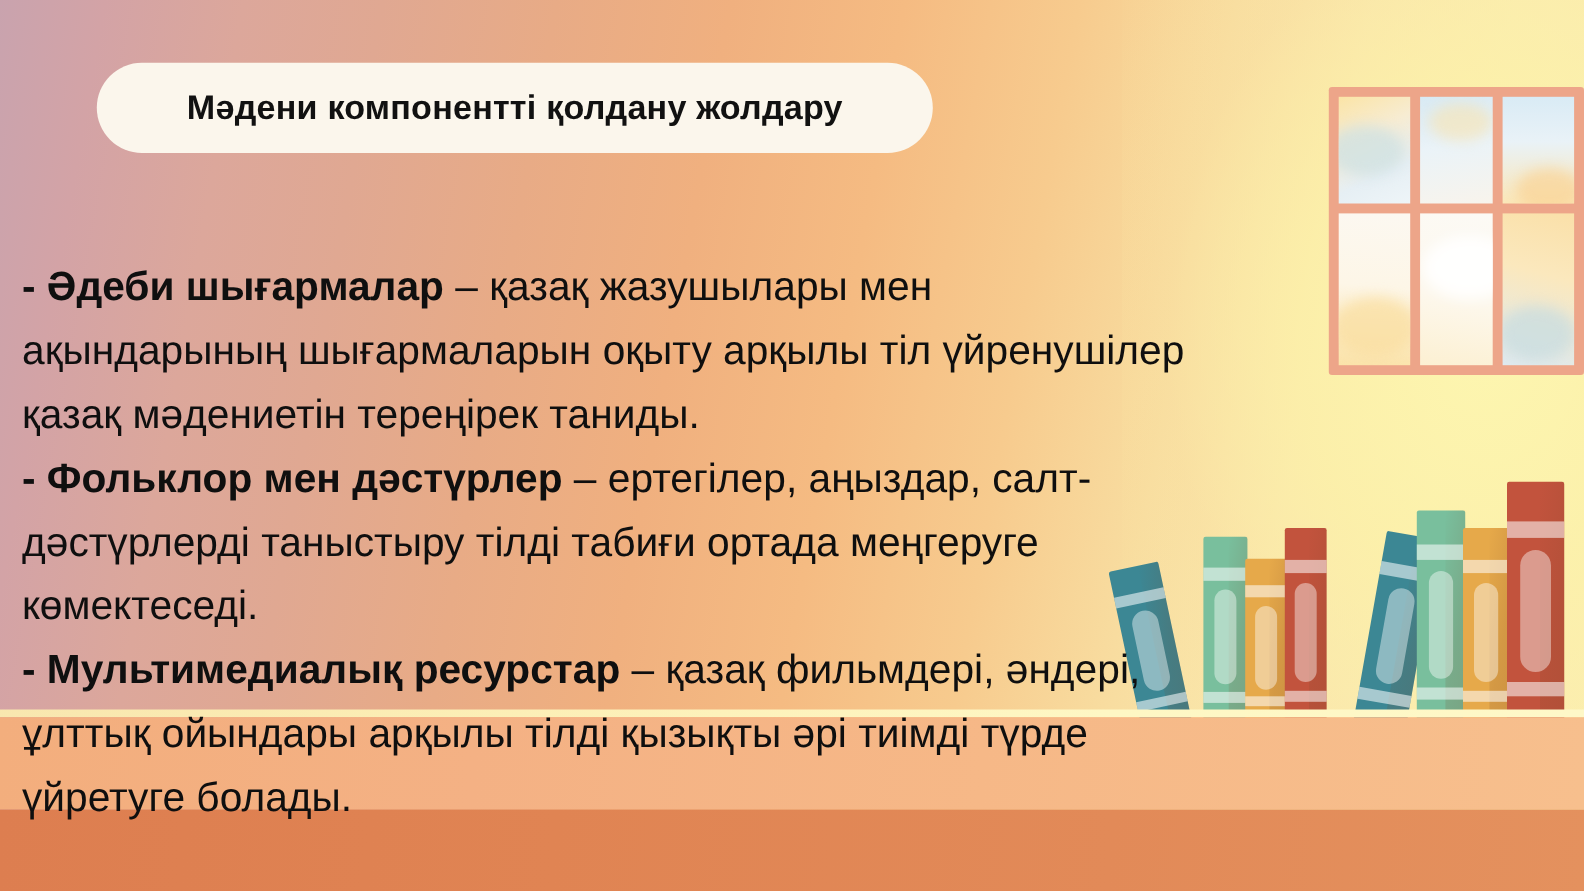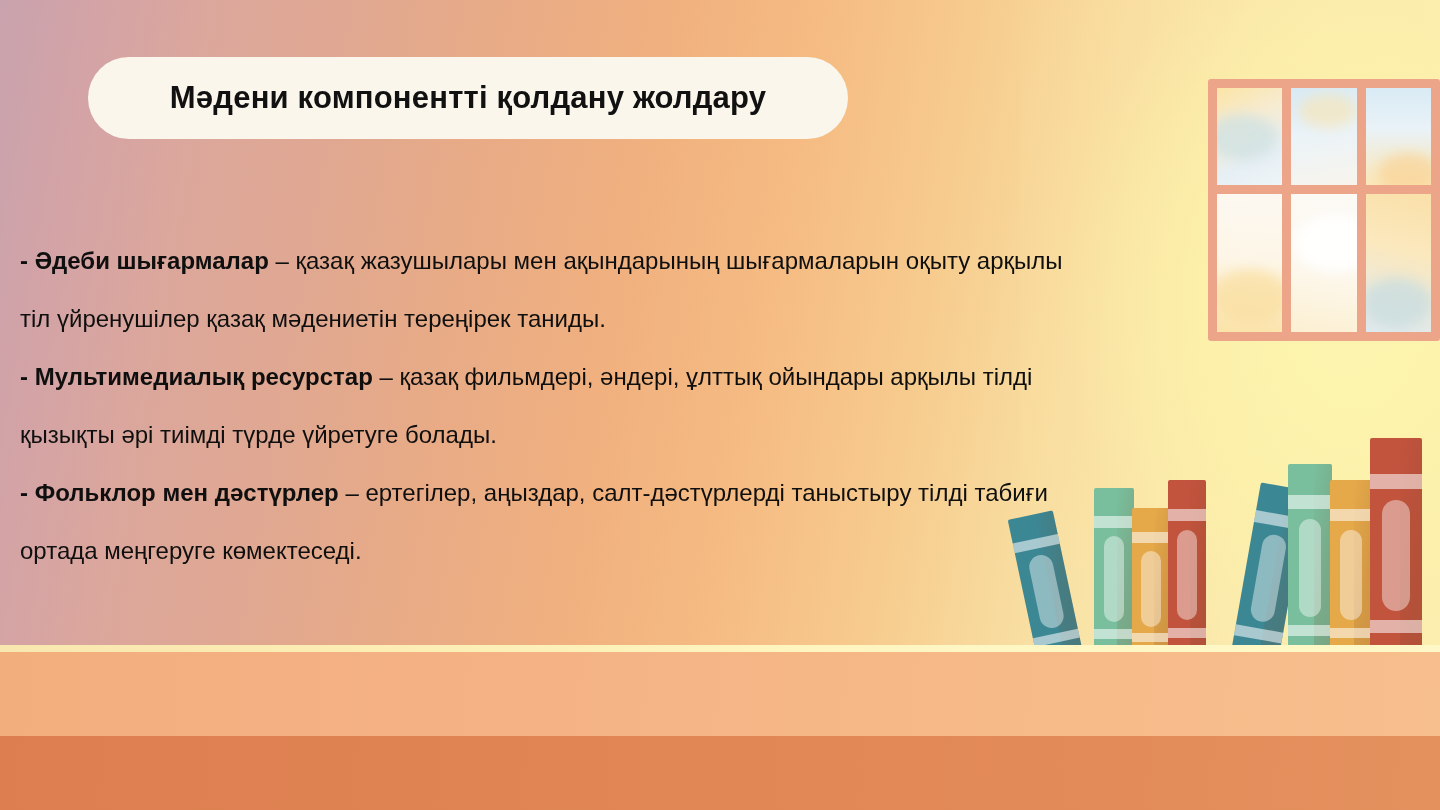--- a/index.html
+++ b/index.html
@@ -175,21 +175,21 @@
 
   
   .body-text {
     position: absolute;
     left: 20px;
     top: 232px;
     width: 1060px;
     z-index: 5;
   }
   .para {
-    font-size: 24px;
+    font-size: 37px;
     color: #0f0f0f;
     line-height: 58px;
     margin: 0;
     text-align: left;
   }
   .para b { font-weight: bold; }
 </style>
 </head>
 <body>
 
@@ -262,17 +262,17 @@
   <div class="shelf-top-line"></div>
   <div class="shelf-face"></div>
   <div class="shelf-front"></div>
 
   <div class="title-pill">
     <span class="title-text">Мәдени компонентті қолдану жолдару</span>
   </div>
 
   <div class="body-text" id="body-text">
       <p class="para"><b>- </b><b>Әдеби шығармалар</b><span> – </span><span>қазақ жазушылары мен ақындарының шығармаларын оқыту арқылы тіл үйренушілер қазақ мәдениетін тереңірек таниды.</span></p>
+      <p class="para"><b>- </b><b>Фольклор мен дәстүрлер</b><span> – </span><span>ертегілер, аңыздар, салт-дәстүрлерді таныстыру тілді табиғи ортада меңгеруге көмектеседі.</span></p>
       <p class="para"><b>- </b><b>Мультимедиалық ресурстар</b><span> – </span><span>қазақ фильмдері, әндері, ұлттық ойындары арқылы тілді қызықты әрі тиімді түрде үйретуге болады.</span></p>
-      <p class="para"><b>- </b><b>Фольклор мен дәстүрлер</b><span> – </span><span>ертегілер, аңыздар, салт-дәстүрлерді таныстыру тілді табиғи ортада меңгеруге көмектеседі.</span></p>
     </div>
 
 </div>
 
 </body></html>

